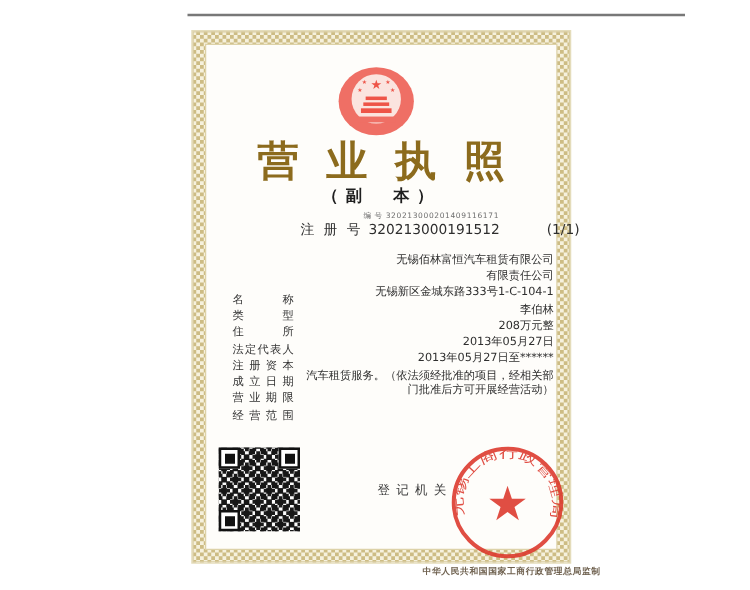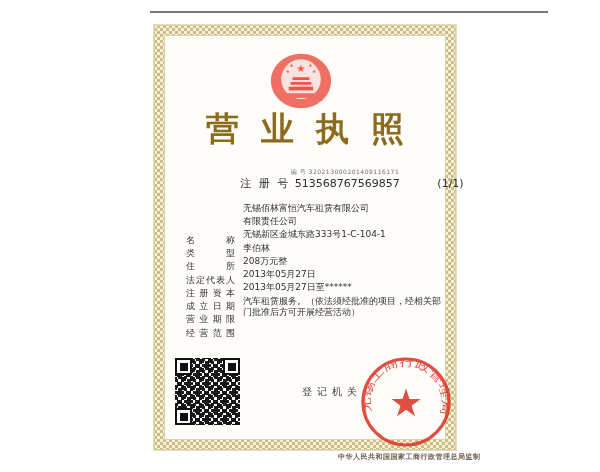--- a/index.html
+++ b/index.html
@@ -28,21 +28,21 @@
   .regline{left:0;top:140px;width:100%;text-align:center;font-size:11px;color:#2e2e2e;
            transform:translateX(47px);}
   .regline .pages{margin-left:34px;}
   .regline .label{letter-spacing:2px;margin-right:1px;}
 
   .fields{left:21px;top:167px;width:270px;}
   .frow{position:absolute;left:0;font-size:9px;line-height:11px;color:#3a3a3a;white-space:nowrap;}
   .flabel{display:inline-block;width:50px;vertical-align:top;
           text-align:justify;text-align-last:justify;letter-spacing:1px;color:#333;margin-top:32px;}
   .fvalue{display:inline-block;margin-left:7px;width:200px;vertical-align:top;
-          white-space:normal;color:#2f2f2f;}
+          white-space:normal;color:#2f2f2f;text-align:right;}
 
   
   .qr{left:10px;top:322px;width:65px;height:67px;background:
       repeating-conic-gradient(#161616 0% 25%, rgba(0,0,0,0) 0% 50%) 2px 1px/9px 9px,
       repeating-conic-gradient(#1b1b1b 0% 25%, #fafafa 0% 50%) 0 0/6px 6px;}
   .finder{position:absolute;width:13px;height:13px;border:2.5px solid #111;background:#fff;}
   .finder::after{content:"";position:absolute;inset:2.5px;background:#111;}
   .finder.tl{left:0;top:0;} .finder.tr{right:0;top:0;} .finder.bl{left:0;bottom:0;}
 
   .authority{left:137px;top:349px;font-size:10px;letter-spacing:5px;color:#3d3d3d;}
@@ -71,25 +71,26 @@
         <text x="44" y="15" font-size="5" text-anchor="middle" fill="#ee5448">★</text>
         <text x="20" y="22" font-size="5" text-anchor="middle" fill="#ee5448">★</text>
         <text x="48" y="22" font-size="5" text-anchor="middle" fill="#ee5448">★</text>
         <rect x="25" y="26" width="18" height="3" fill="#ee5448"></rect>
         <rect x="23" y="31" width="22" height="3" fill="#ee5448"></rect>
         <rect x="21" y="36" width="26" height="4" fill="#ee5448"></rect>
         <rect x="18" y="43" width="32" height="5" fill="#ef6f65"></rect>
       </svg>
 
       <div class="abs title">营业执照</div>
+      <div class="abs subtitle">（副　本）</div>
       <div class="abs serial">编 号 320213000201409116171</div>
 
       <div class="abs regline">
         <span class="label">注 册 号</span>
-        <span class="number">513568767569857</span>
+        <span class="number">320213000191512</span>
         <span class="pages">(1/1)</span>
       </div>
 
       <div class="abs fields">
         <div class="frow" style="top:0">
           <span class="flabel">名称</span><span class="fvalue">无锡佰林富恒汽车租赁有限公司</span></div>
         <div class="frow" style="top:13px">
           <span class="flabel">类型</span><span class="fvalue">有限责任公司</span></div>
         <div class="frow" style="top:26px">
           <span class="flabel">住所</span><span class="fvalue">无锡新区金城东路333号1-C-104-1</span></div>

